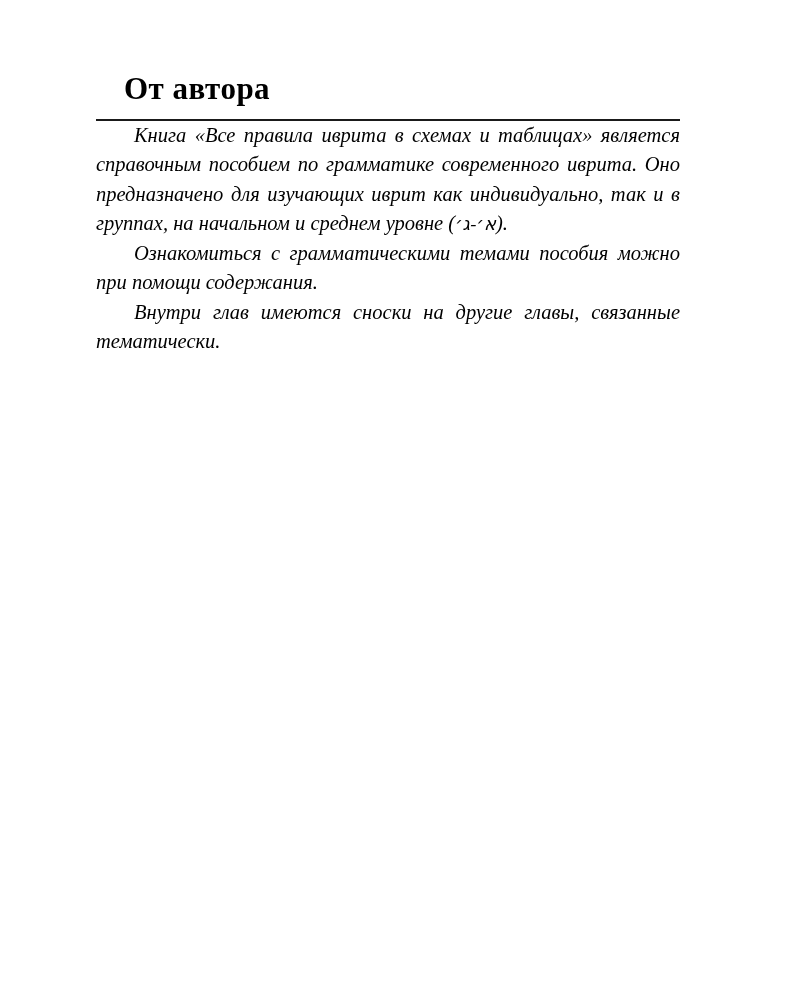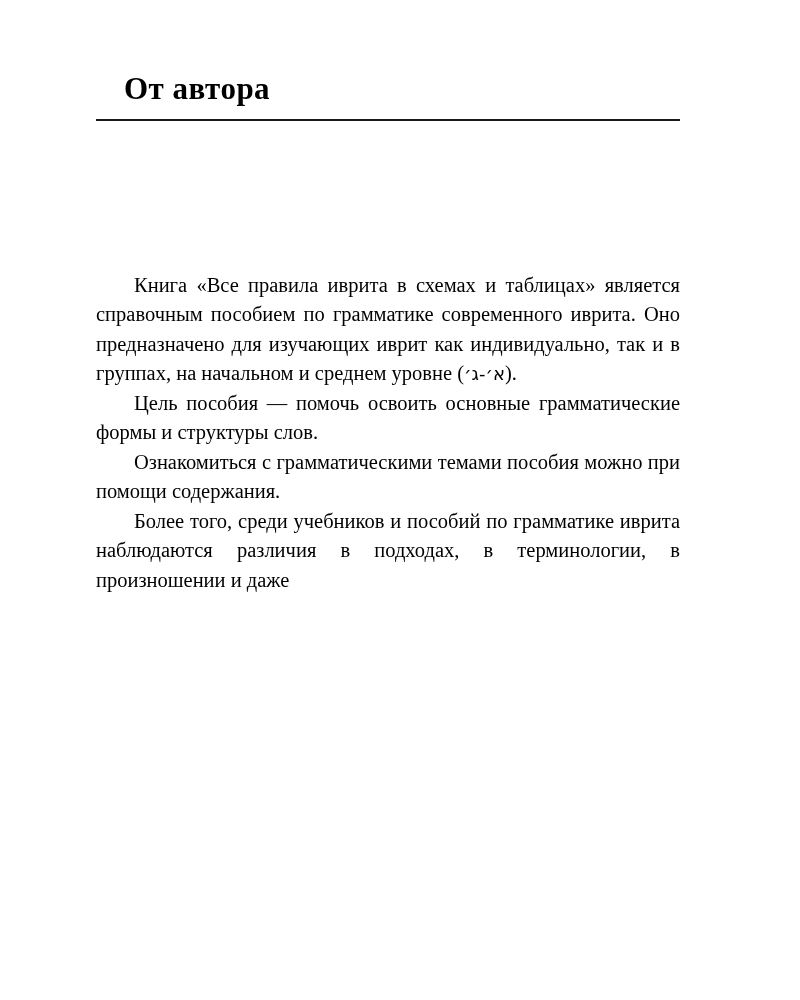--- a/index.html
+++ b/index.html
@@ -36,26 +36,26 @@
     padding-bottom: 12px;
     margin: 0;
   }
   .title-rule {
     width: 100%;
     height: 1.5px;
     background: #1a1a1a;
     margin: 0 0 0 0;
   }
   .body-text {
-    margin-top: 150px;
     font-size: 20.5px;
     line-height: 29.5px;
     text-align: justify;
     text-justify: inter-word;
     hyphens: manual;
+    font-style: italic;
   }
   .body-text p {
     margin: 0;
     text-indent: 38px;
   }
   .hebrew {
     font-family: "DejaVu Sans", sans-serif;
     font-size: 18px;
     direction: rtl;
     unicode-bidi: isolate;
@@ -65,19 +65,18 @@
 <body>
 
 <div class="page">
   <div class="content">
 
     <h1 class="chapter-title">От автора</h1>
     <div class="title-rule"></div>
 
     <div class="body-text">
       <p><span>Книга «Все правила иврита в схемах и табли­цах» является справочным пособием по грамма­тике современного иврита. Оно предназначено для изучающих иврит как индивидуально, так и в группах, на начальном и среднем уровне (</span><span class="hebrew">א׳-ג׳</span><span>).</span></p>
-      <p>Цель пособия — помочь освоить основные грамматические формы и структуры слов.</p>
       <p>Ознакомиться с грамматическими темами по­собия можно при помощи содержания.</p>
-      <p>Более того, среди учебников и пособий по грамматике иврита наблюдаются различия в под­ходах, в терминологии, в произношении и даже</p>
+      <p>Внутри глав имеются сноски на другие главы, связанные тематически.</p>
     </div>
 
   </div>
 </div>
 
 </body></html>

